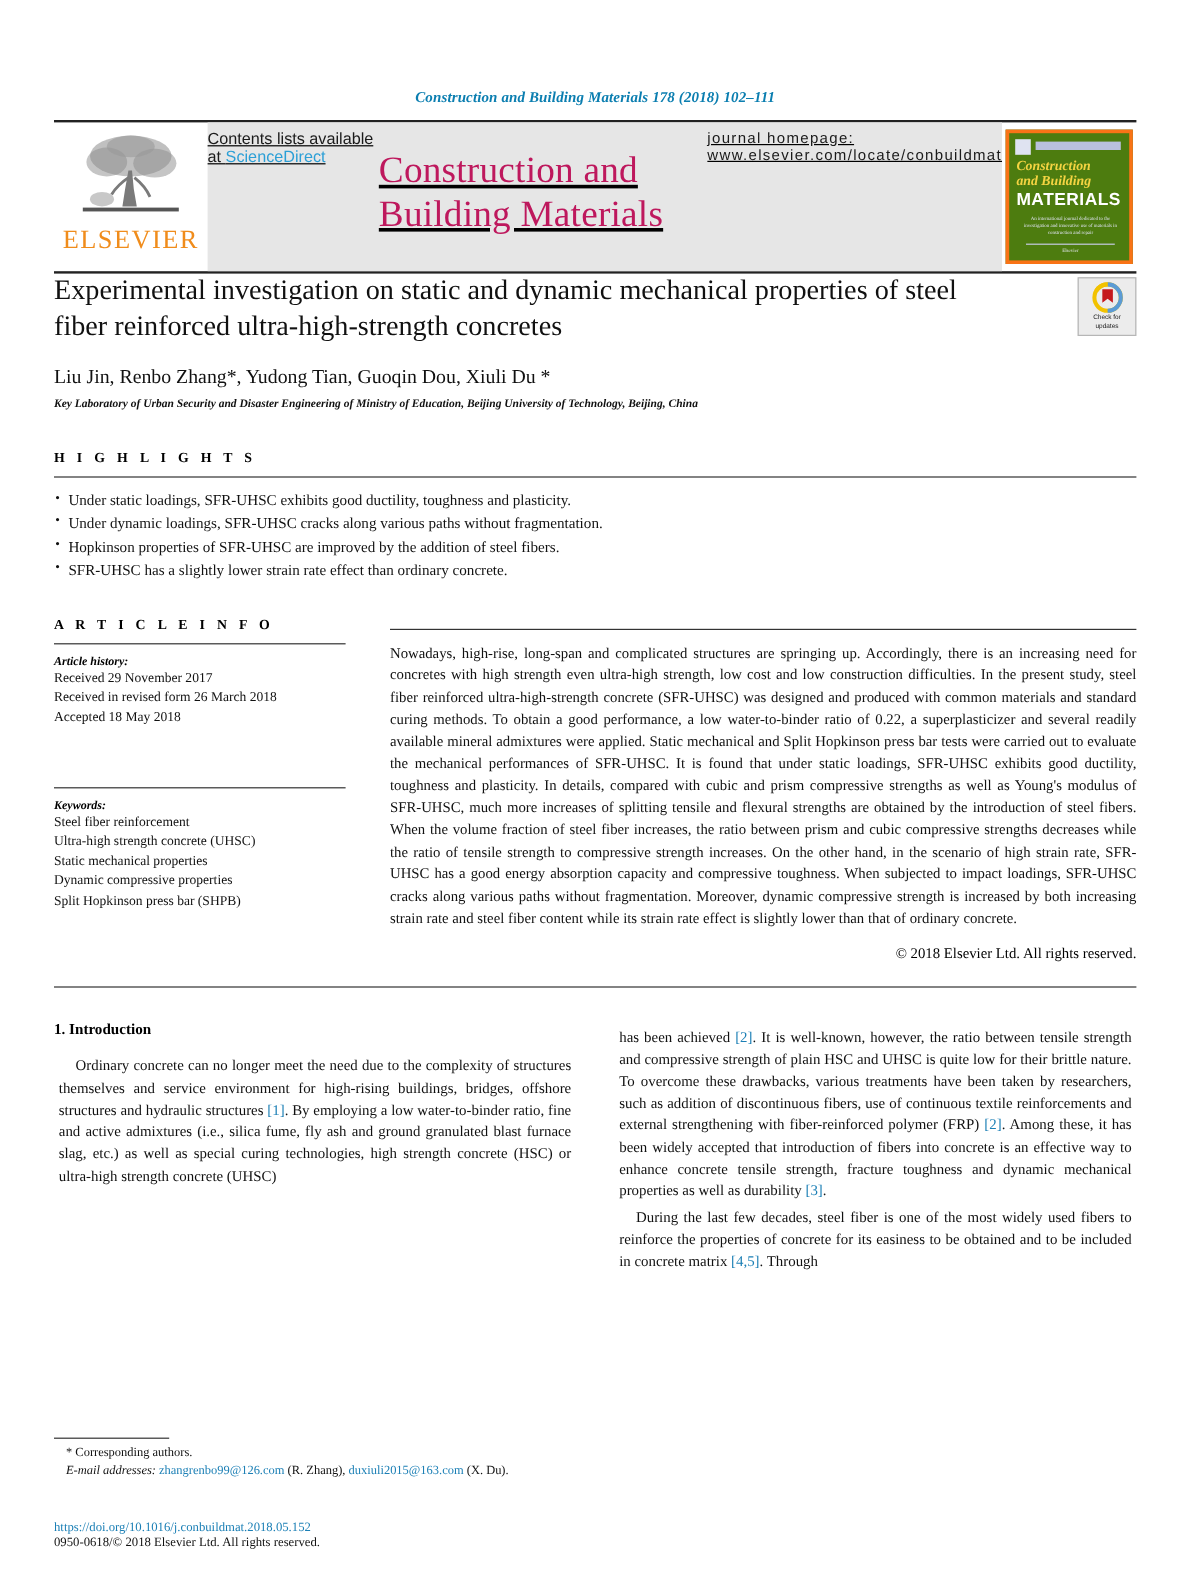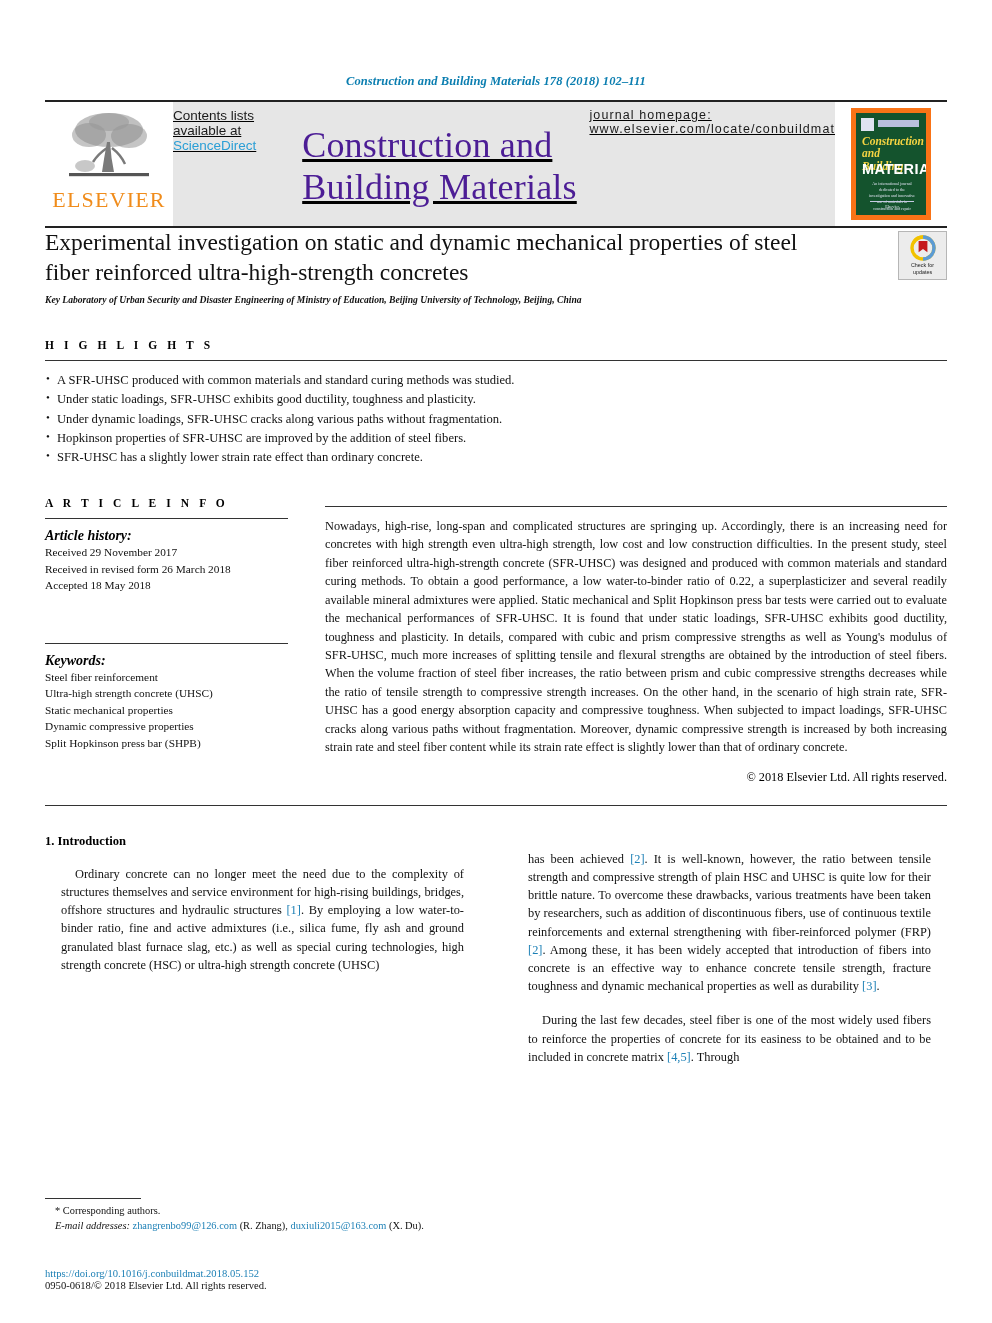--- a/index.html
+++ b/index.html
@@ -64,42 +64,42 @@
     text-decoration: underline;
   }
   .contents-line {
     font-family: "Liberation Sans", sans-serif;
     font-size: 13.5px;
     color: #1a1a1a;
   }
   .contents-line .sd { color: #2b9fd6; }
   .journal-title {
     font-family: "Liberation Serif", serif;
-    font-size: 36px;
+    font-size: 31px;
     margin: 16px 0 19px;
-    color: #4c1d95;
+    color: #be185d;
     letter-spacing: .2px;
   }
   .homepage-line {
     font-family: "Liberation Sans", sans-serif;
     font-size: 12.5px;
     letter-spacing: 1.1px;
     color: #1a1a1a;
   }
   .masthead-right {
     width: 112px;
     flex: 0 0 112px;
     display: flex;
     align-items: center;
     justify-content: center;
   }
   .cover {
-    width: 80px; height: 112px;
-    background: #14532d;
-    border: 5px solid #f97316;
+    width: 106px; height: 112px;
+    background: #4d7c0f;
+    border: 3px solid #f97316;
     position: relative;
     overflow: hidden;
   }
   .cover-bar { position:absolute; top:7px; left:22px; right:7px; height:7px; background:#b9c0dd; }
   .cover-mark { position:absolute; top:5px; left:5px; width:13px; height:13px; background:#dfe3f1; }
   .cover-t1, .cover-t2 {
     position: absolute; left: 6px; right: 4px;
     font-family: "Liberation Serif", serif;
     font-style: italic; font-weight: bold;
     font-size: 11.5px; color: #f5d442; line-height: 1.12;
@@ -184,21 +184,21 @@
 
   
   .info-abs { margin-top: 30px; display: flex; gap: 0; }
   .col-info { width: 280px; flex: 0 0 280px; }
   .col-abs { flex: 1; padding-left: 0; }
   .info-rule { border-top: 1.3px solid #333; margin-top: 9px; margin-bottom: 9px; }
   .info-rule.short { width: 243px; }
   .abs-rule { border-top: 1.3px solid #333; margin-top: 9px; margin-bottom: 10px; }
   .info-head {
     font-family: "Liberation Serif", serif;
-    font-style: italic; font-weight: bold; font-size: 14px;
+    font-style: italic; font-weight: bold; font-size: 10px;
   }
   .info-line {
     font-family: "Liberation Serif", serif;
     font-size: 11.3px; line-height: 1.47; color: #111;
   }
   .kw-gap { height: 40px; }
   .abstract-text {
     font-family: "Liberation Serif", serif;
     font-size: 12.3px;
     line-height: 1.50;
@@ -225,21 +225,21 @@
     font-family: "Liberation Serif", serif;
     font-weight: bold;
     font-size: 12.6px;
     margin: 0 0 13px;
   }
   .btext {
     font-family: "Liberation Serif", serif;
     font-size: 12.4px;
     line-height: 1.47;
     text-align: justify;
-    margin: 16px;
+    margin: 4px;
     color: #111;
   }
   .btext + .btext { text-indent: 14px; }
   .ref { color: #1b7fb5; }
 
   
   .footnote {
     position: absolute;
     left: 45px;
     bottom: 32px;
@@ -300,41 +300,41 @@
         <div class="cover-t2">and Building</div>
         <div class="cover-t3">MATERIALS</div>
         <div class="cover-blurb">An international journal dedicated to the investigation and innovative use of materials in construction and repair</div>
         <div class="cover-foot">Elsevier</div>
       </div>
     </div>
   </div>
 
   <div class="title-block">
     <h1 class="paper-title">Experimental investigation on static and dynamic mechanical properties of steel fiber reinforced ultra-high-strength concretes</h1>
+    <div class="authors">Liu Jin, Renbo Zhang*, Yudong Tian, Guoqin Dou, Xiuli Du *</div>
     <div class="affiliation">Key Laboratory of Urban Security and Disaster Engineering of Ministry of Education, Beijing University of Technology, Beijing, China</div>
 
     <div class="crossmark">
       <svg width="26" height="26" viewBox="0 0 26 26">
         <circle cx="13" cy="13" r="11" fill="none" stroke="#f2c200" stroke-width="3.4"></circle>
         <path d="M13 2 a11 11 0 0 1 0 22" fill="none" stroke="#5b9bd5" stroke-width="3.4"></path>
         <path d="M13 2 a11 11 0 0 0 -9.5 5.5" fill="none" stroke="#f2c200" stroke-width="3.4"></path>
         <path d="M8.6 6 h8.8 v11.2 l-4.4 -3.3 l-4.4 3.3 z" fill="#c5191d"></path>
       </svg>
       <div class="crossmark-label">
         <span>Check for</span><br>
         <span>updates</span>
       </div>
     </div>
   </div>
 
   <div class="hl-section">
     <div class="sec-label">H I G H L I G H T S</div>
     <div class="hl-rule"></div>
     <ul class="hl-list">
-      <li>A SFR-UHSC produced with common materials and standard curing methods was studied.</li>
       <li>Under static loadings, SFR-UHSC exhibits good ductility, toughness and plasticity.</li>
       <li>Under dynamic loadings, SFR-UHSC cracks along various paths without fragmentation.</li>
       <li>Hopkinson properties of SFR-UHSC are improved by the addition of steel fibers.</li>
       <li>SFR-UHSC has a slightly lower strain rate effect than ordinary concrete.</li>
     </ul>
   </div>
 
   <div class="info-abs">
 
     <div class="col-info">

